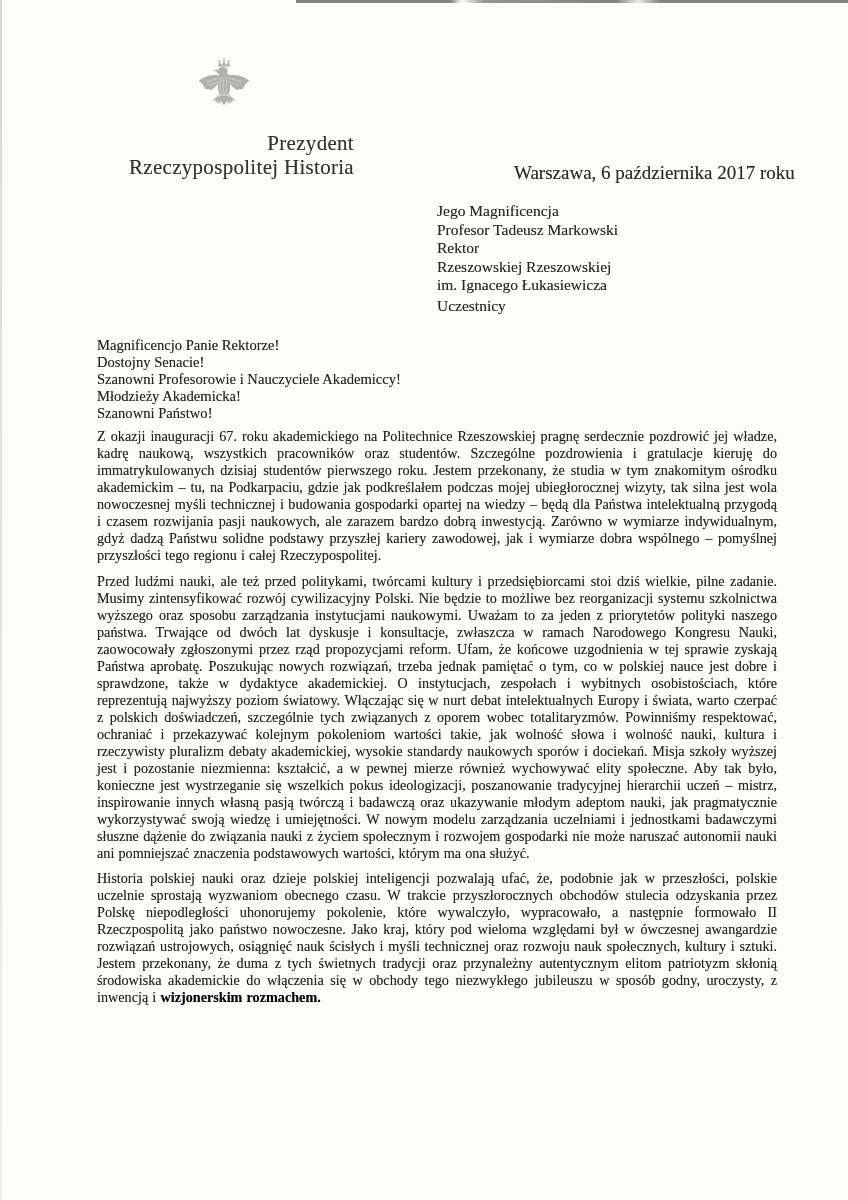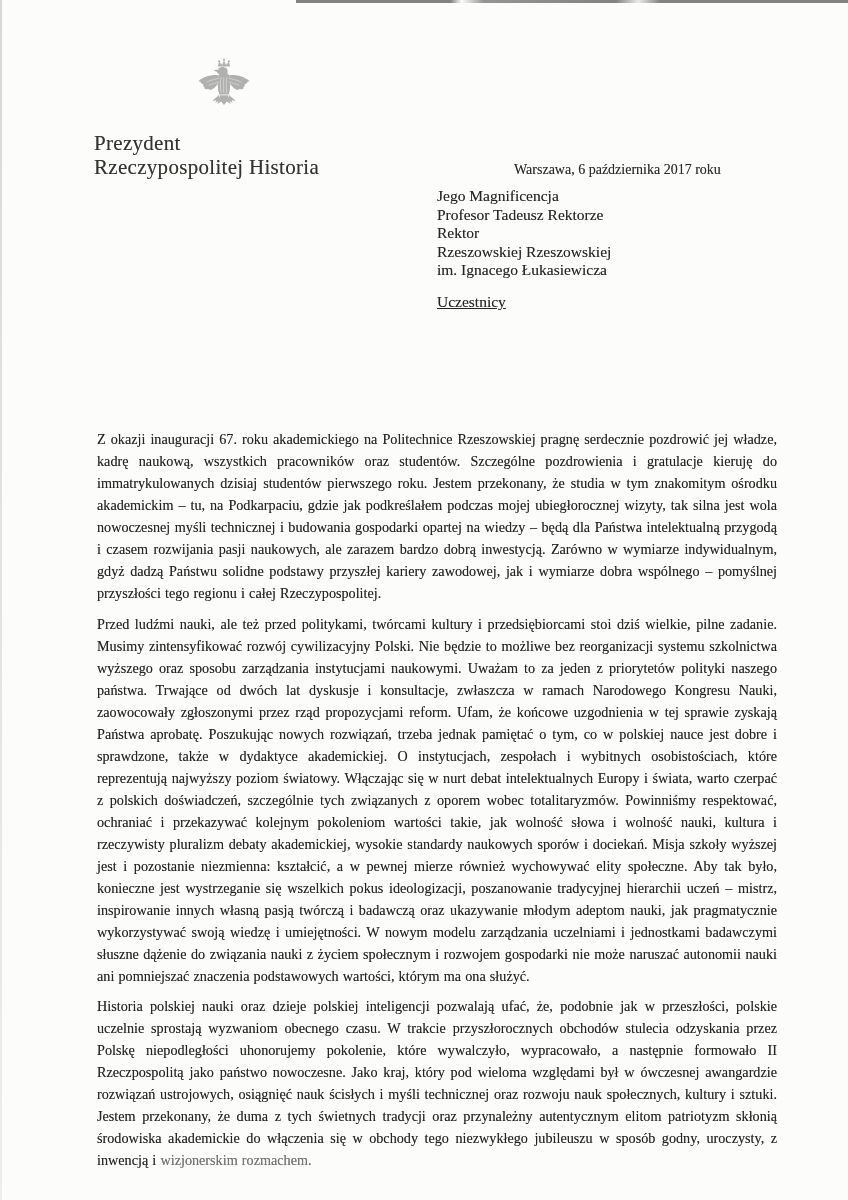--- a/index.html
+++ b/index.html
@@ -21,34 +21,34 @@
       #4e4e4c 58%,rgba(78,78,76,.15) 62%,#4e4e4c 66%,#4e4e4c 100%);
     opacity:.7;
   }
   .scan-left{
     position:absolute;left:0;top:0;width:2px;height:100%;
     background:linear-gradient(180deg,rgba(150,150,145,.35),rgba(200,200,195,.28));
   }
   .emblem{position:absolute;left:194px;top:56px;width:60px;height:72px;}
   .sender{
     position:absolute;left:94px;top:131px;width:260px;
-    text-align:left;font-size:21px;line-height:24px;
+    text-align:right;font-size:21px;line-height:24px;
     color:#34332f;letter-spacing:.3px;
   }
-  .dateline{position:absolute;left:514px;top:162px;font-size:14px;color:#2a2a27;}
-  .addressee{position:absolute;left:437px;top:187px;font-size:15.5px;line-height:18.6px;color:#262623;}
-  .addressee-secondary{margin-top:13px;text-decoration:underline;}
+  .dateline{position:absolute;left:514px;top:162px;font-size:19px;color:#2a2a27;}
+  .addressee{position:absolute;left:437px;top:202px;font-size:15.5px;line-height:18.6px;color:#262623;}
+  .addressee-secondary{margin-top:2px;}
   .salutation{position:absolute;left:97px;top:337px;font-size:14.6px;line-height:16.9px;color:#232320;}
   .body-text{
     position:absolute;left:97px;top:428px;width:680px;
-    font-size:14.2px;line-height:22px;
+    font-size:14.2px;line-height:17px;
     text-align:justify;word-spacing:.6px;
   }
   .body-text p{margin:0 0 8.5px 0;}
-  .tail{font-weight:normal;color:#737373;}
+  .tail{font-weight:bold;color:#000000;}
 </style>
 </head>
 <body>
 
 <div class="page">
 
   <div class="scan-top"></div>
   <div class="scan-left"></div>
 
   <div class="emblem">
@@ -81,29 +81,36 @@
 
   <div class="sender">
     <div>Prezydent</div>
     <div>Rzeczypospolitej Historia</div>
   </div>
 
   <div class="dateline">Warszawa, 6 października 2017 roku</div>
 
   <div class="addressee">
     <div>Jego Magnificencja</div>
-    <div>Profesor Tadeusz Rektorze</div>
+    <div>Profesor Tadeusz Markowski</div>
     <div>Rektor</div>
     <div>Rzeszowskiej Rzeszowskiej</div>
     <div>im. Ignacego Łukasiewicza</div>
     <div class="addressee-secondary">
       <div>Uczestnicy</div>
     </div>
   </div>
 
+  <div class="salutation">
+    <div>Magnificencjo Panie Rektorze!</div>
+    <div>Dostojny Senacie!</div>
+    <div>Szanowni Profesorowie i Nauczyciele Akademiccy!</div>
+    <div>Młodzieży Akademicka!</div>
+    <div>Szanowni Państwo!</div>
+  </div>
 
   <div class="body-text">
     <p><span>Z okazji inauguracji 67. roku akademickiego na Politechnice Rzeszowskiej pragnę serdecznie pozdrowić jej władze, kadrę naukową, wszystkich pracowników oraz studentów. Szczególne pozdrowienia i gratulacje kieruję do immatrykulowanych dzisiaj studentów pierwszego roku. Jestem przekonany, że studia w tym znakomitym ośrodku akademickim – tu, na Podkarpaciu, gdzie jak podkreślałem podczas mojej ubiegłorocznej wizyty, tak silna jest wola nowoczesnej myśli technicznej i budowania gospodarki opartej na wiedzy – będą dla Państwa intelektualną przygodą i czasem rozwijania pasji naukowych, ale zarazem bardzo dobrą inwestycją. Zarówno w wymiarze indywidualnym, gdyż dadzą Państwu solidne podstawy przyszłej kariery zawodowej, jak i wymiarze dobra wspólnego – pomyślnej przyszłości tego regionu i całej Rzeczypospolitej.</span></p>
     <p><span>Przed ludźmi nauki, ale też przed politykami, twórcami kultury i przedsiębiorcami stoi dziś wielkie, pilne zadanie. Musimy zintensyfikować rozwój cywilizacyjny Polski. Nie będzie to możliwe bez reorganizacji systemu szkolnictwa wyższego oraz sposobu zarządzania instytucjami naukowymi. Uważam to za jeden z priorytetów polityki naszego państwa. Trwające od dwóch lat dyskusje i konsultacje, zwłaszcza w ramach Narodowego Kongresu Nauki, zaowocowały zgłoszonymi przez rząd propozycjami reform. Ufam, że końcowe uzgodnienia w tej sprawie zyskają Państwa aprobatę. Poszukując nowych rozwiązań, trzeba jednak pamiętać o tym, co w polskiej nauce jest dobre i sprawdzone, także w dydaktyce akademickiej. O instytucjach, zespołach i wybitnych osobistościach, które reprezentują najwyższy poziom światowy. Włączając się w nurt debat intelektualnych Europy i świata, warto czerpać z polskich doświadczeń, szczególnie tych związanych z oporem wobec totalitaryzmów. Powinniśmy respektować, ochraniać i przekazywać kolejnym pokoleniom wartości takie, jak wolność słowa i wolność nauki, kultura i rzeczywisty pluralizm debaty akademickiej, wysokie standardy naukowych sporów i dociekań. Misja szkoły wyższej jest i pozostanie niezmienna: kształcić, a w pewnej mierze również wychowywać elity społeczne. Aby tak było, konieczne jest wystrzeganie się wszelkich pokus ideologizacji, poszanowanie tradycyjnej hierarchii uczeń – mistrz, inspirowanie innych własną pasją twórczą i badawczą oraz ukazywanie młodym adeptom nauki, jak pragmatycznie wykorzystywać swoją wiedzę i umiejętności. W nowym modelu zarządzania uczelniami i jednostkami badawczymi słuszne dążenie do związania nauki z życiem społecznym i rozwojem gospodarki nie może naruszać autonomii nauki ani pomniejszać znaczenia podstawowych wartości, którym ma ona służyć.</span></p>
     <p><span>Historia polskiej nauki oraz dzieje polskiej inteligencji pozwalają ufać, że, podobnie jak w przeszłości, polskie uczelnie sprostają wyzwaniom obecnego czasu. W trakcie przyszłorocznych obchodów stulecia odzyskania przez Polskę niepodległości uhonorujemy pokolenie, które wywalczyło, wypracowało, a następnie formowało II Rzeczpospolitą jako państwo nowoczesne. Jako kraj, który pod wieloma względami był w ówczesnej awangardzie rozwiązań ustrojowych, osiągnięć nauk ścisłych i myśli technicznej oraz rozwoju nauk społecznych, kultury i sztuki. Jestem przekonany, że duma z tych świetnych tradycji oraz przynależny autentycznym elitom patriotyzm skłonią środowiska akademickie do włączenia się w obchody tego niezwykłego jubileuszu w sposób godny, uroczysty, z inwencją i</span> <span class="tail">wizjonerskim rozmachem.</span></p>
   </div>
 
 </div>
 
 </body></html>

